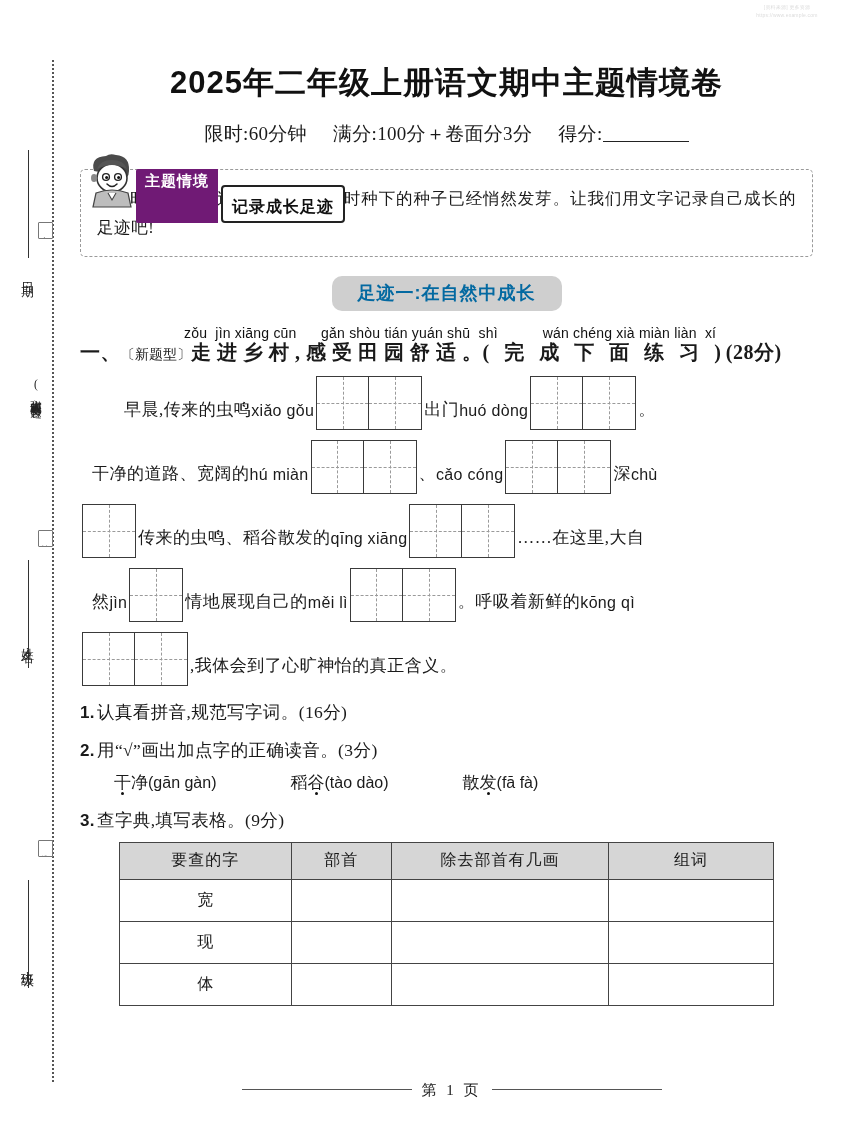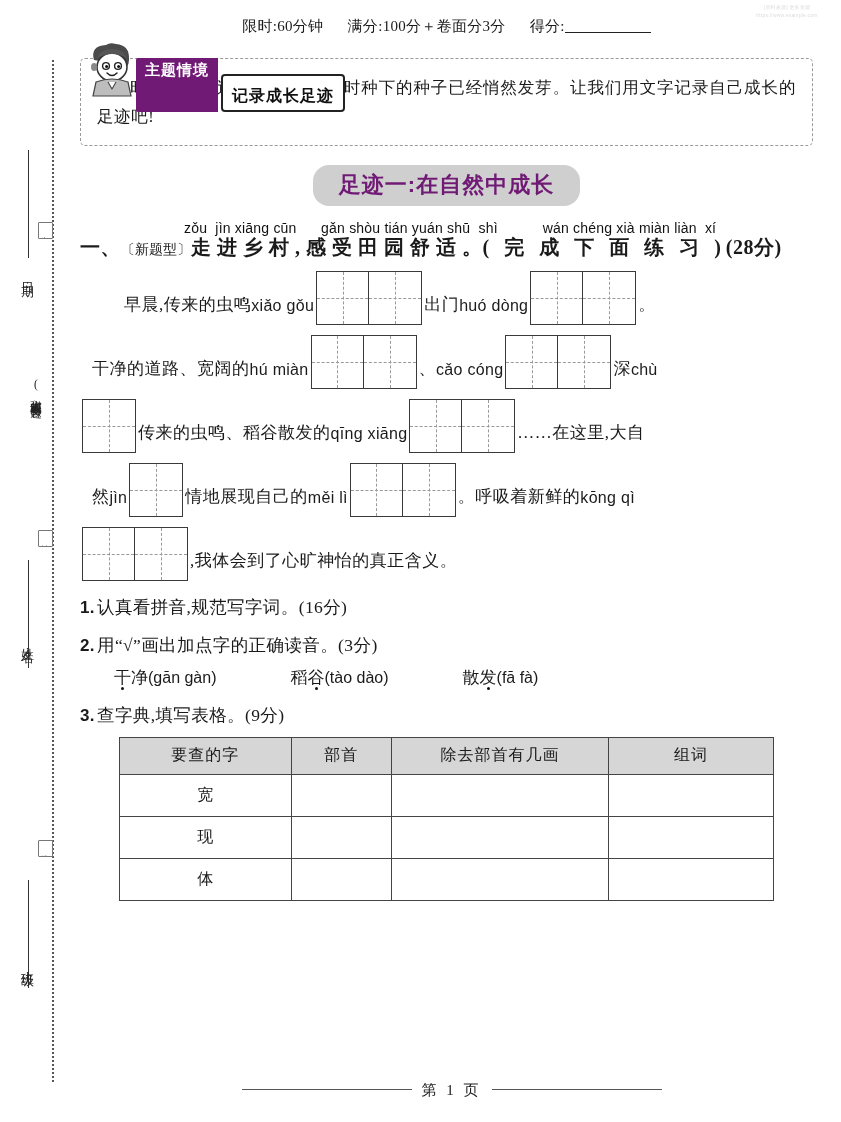--- a/index.html
+++ b/index.html
@@ -68,21 +68,21 @@
     text-align:center;
     font-size:31px;
     font-weight:bold;
     letter-spacing:1px;
     font-family:"Liberation Sans","DejaVu Sans",sans-serif;
     color:#111;
   }
   .subline{
     text-align:center;
     margin-top:17px;
-    font-size:15px;
+    font-size:19px;
     letter-spacing:.3px;
   }
   .subline .gap{ display:inline-block; width:16px; }
   .scoreblank{
     display:inline-block; width:86px;
     border-bottom:1.6px solid #222;
     height:15px; vertical-align:-2px;
   }
 
   
@@ -123,27 +123,27 @@
     letter-spacing:.6px;
     text-align:justify;
   }
   .theme-box .ind{ text-indent:2em; display:block; }
 
   
   .pill-row{ text-align:center; margin-top:19px; }
   .pill{
     display:inline-block;
     background:#cfcfcf;
-    color:#701a75;
+    color:#0369a1;
     font-family:"Liberation Sans","DejaVu Sans",sans-serif;
     font-weight:bold;
-    font-size:22px;
+    font-size:18px;
     letter-spacing:1px;
     padding:5px 26px 6px 26px;
-    border-radius:16px;
+    border-radius:10px;
   }
 
   
   .q1{ margin-top:14px; position:relative; }
   .pinyin-line{
     font-family:"Liberation Sans","DejaVu Sans",sans-serif;
     font-size:14px;
     color:#111;
     white-space:pre;
     margin-left:104px;
@@ -284,20 +284,21 @@
   <div class="vrule" style="top:880px; height:108px;"></div>
   <div class="vlabel" style="left:18px; top:962px;">班级:</div>
 
   <div class="seal-chip" style="top:222px;">密</div>
   <div class="seal-chip" style="top:530px;">封</div>
   <div class="seal-chip" style="top:840px;">线</div>
 </div>
 
 <div class="page">
 
+  <h1 class="title">2025年二年级上册语文期中主题情境卷</h1>
 
   <div class="subline">
     <span>限时:60分钟</span>
     <span class="gap"></span>
     <span>满分:100分＋卷面分3分</span>
     <span class="gap"></span>
     <span>得分:</span><span class="scoreblank"></span>
   </div>
 
   <div class="theme-wrap">

